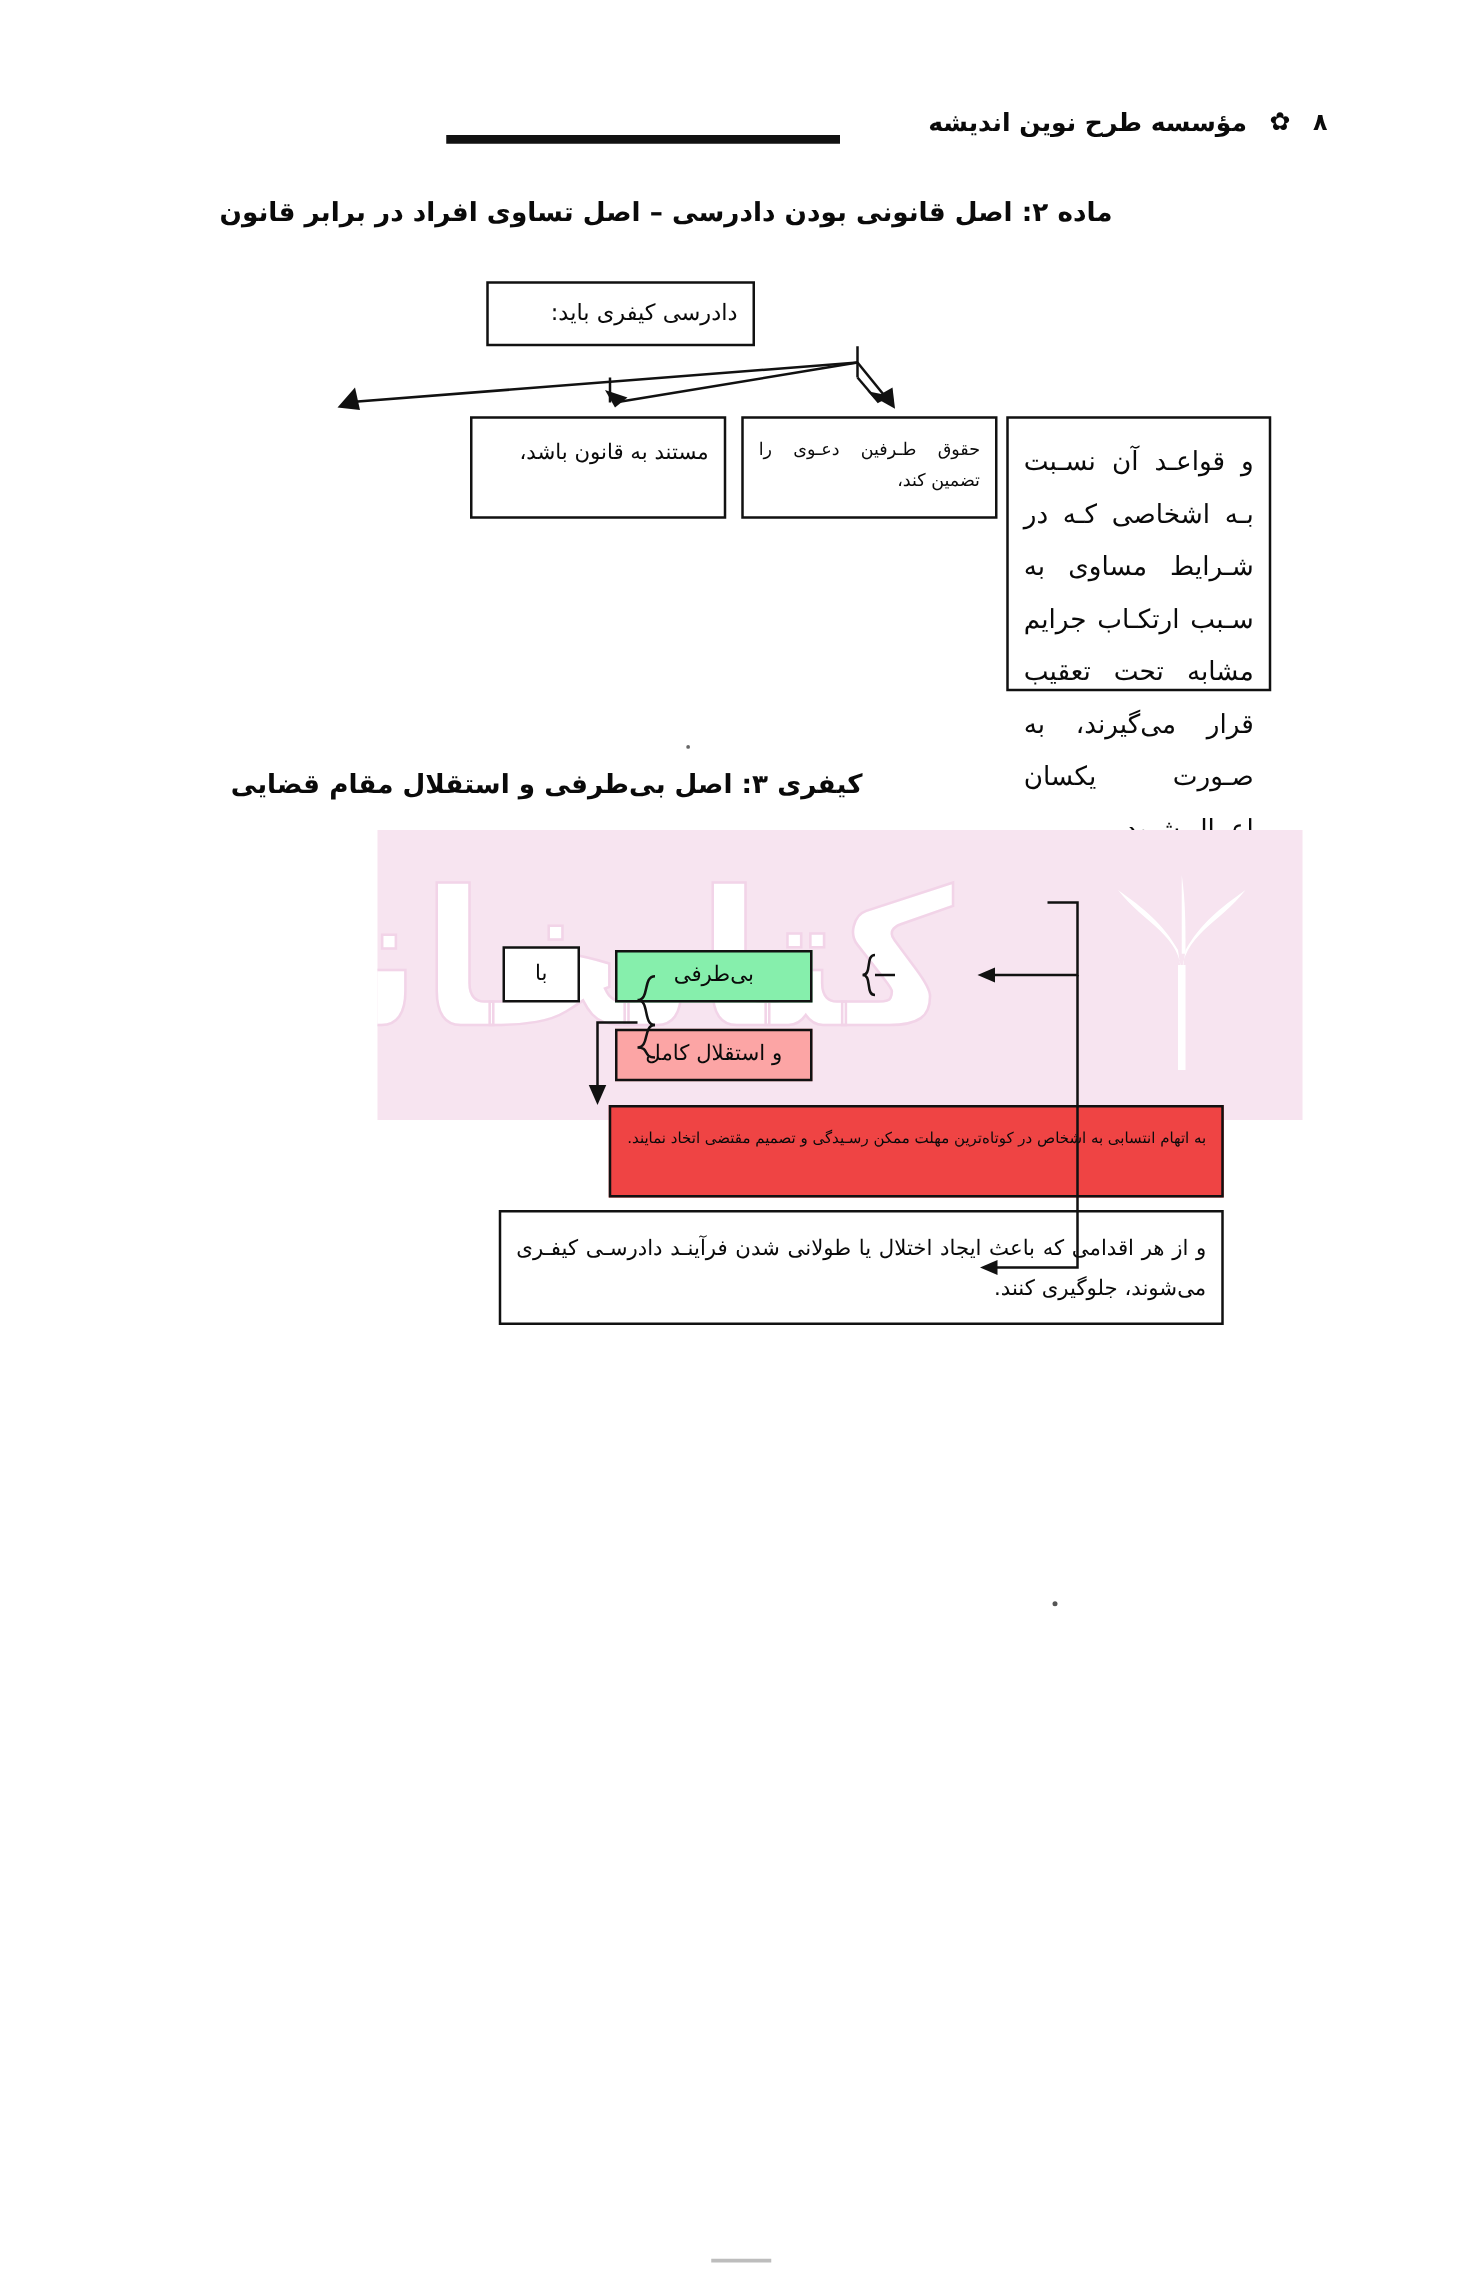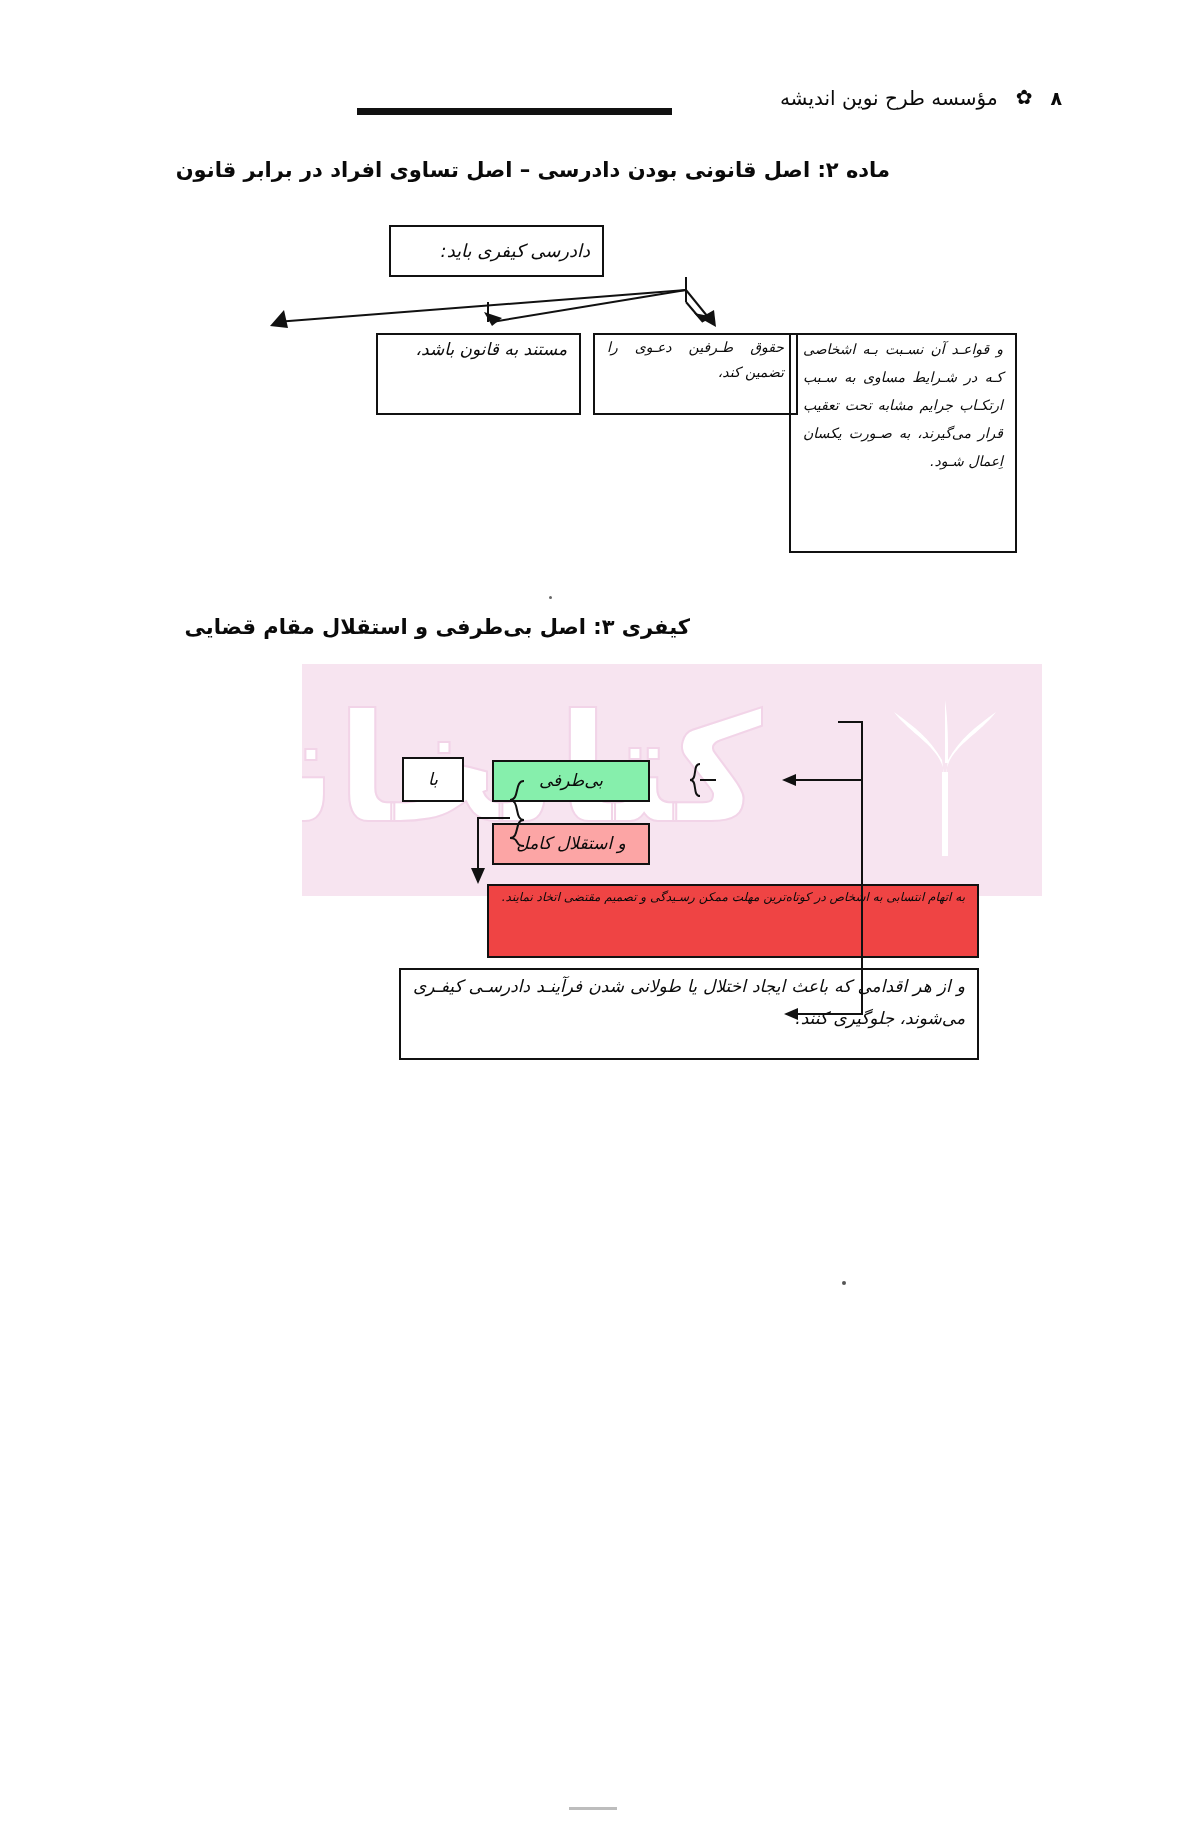--- a/index.html
+++ b/index.html
@@ -38,21 +38,21 @@
     font-weight: 700;
     letter-spacing: 0;
   }
   .header-ornament {
     font-size: 20px;
     line-height: 1;
     transform: translateY(-1px);
   }
   .header-title {
     font-size: 20px;
-    font-weight: 400;
+    font-weight: 700;
     text-align: right;
   }
   .header-rule {
     position: absolute;
     top: 22px;
     right: 510px;
     width: 315px;
     height: 7px;
     background: #111;
   }
@@ -71,22 +71,21 @@
   
   .box {
     position: absolute;
     border: 2px solid #111;
     background: transparent;
     box-sizing: border-box;
     direction: rtl;
     text-align: right;
     font-size: 17px;
     line-height: 1.75;
-    padding: 0 12px;
-    font-style: italic;
+    padding: 13px 12px;
   }
   .box.center {
     display: flex;
     align-items: center;
     justify-content: flex-start;
   }
   .box.justify {
     text-align: justify;
     text-align-last: right;
   }
@@ -109,23 +108,23 @@
   #d1-box-mid {
     top: 333px;
     right: 384px;
     width: 205px;
     height: 82px;
     font-size: 14px;
   }
   #d1-box-left {
     top: 333px;
     right: 165px;
-    width: 228px;
+    width: 212px;
     height: 220px;
-    font-size: 14px;
+    font-size: 21px;
     line-height: 2.0;
   }
 
   
   #d2-root {
     top: 698px;
     right: 595px;
     width: 235px;
     height: 48px;
     font-size: 17px;

